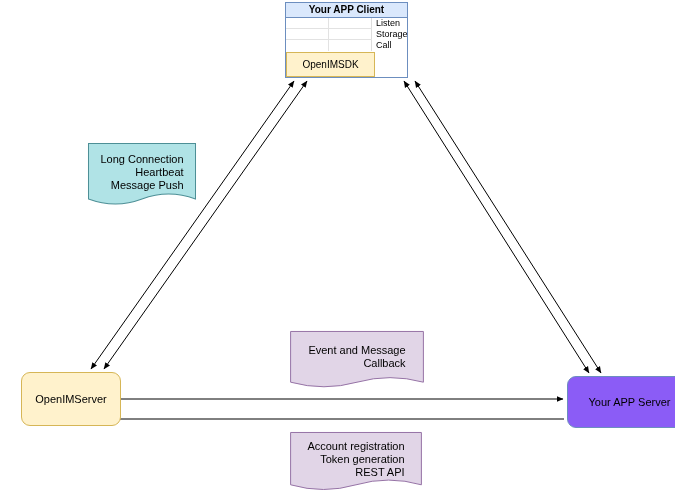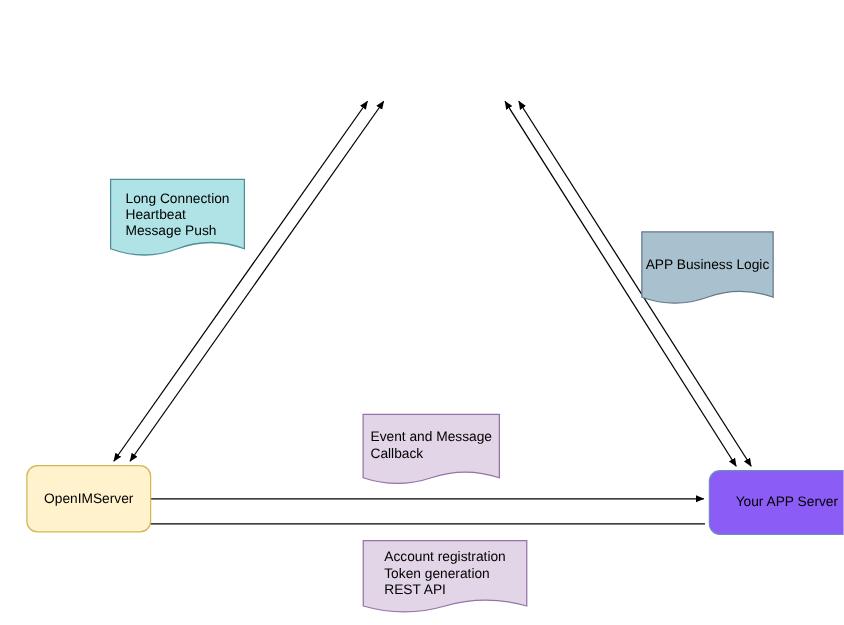--- a/index.html
+++ b/index.html
@@ -32,27 +32,27 @@
   .cloud { position: absolute; left: 286px; top: 84px; width: 95px; height: 104px; }
   .cloud svg { position: absolute; left: 0; top: 0; width: 100%; height: 100%; overflow: visible; }
   .cloud svg path { fill: #fff2cc; stroke: #d6b656; stroke-width: 1; }
   .cloud-text { position: relative; margin: 4px -12px 0 -12px; text-align: center;
                 font-size: 10px; line-height: 12px; white-space: pre-line; }
 
   
   .doc { position: absolute; display: flex; align-items: center; justify-content: center; padding-bottom: 12px; }
   .doc svg { position: absolute; left: 0; top: 0; width: 100%; height: 100%; overflow: visible; }
   .doc svg path { stroke-width: 1; }
-  .doc-text { position: relative; text-align: left; font-size: 11px; line-height: 13px; white-space: pre-line; }
+  .doc-text { position: relative; text-align: right; font-size: 11px; line-height: 13px; white-space: pre-line; }
   .doc.teal   svg path { fill: #b0e3e6; stroke: #4d8f96; }
   .doc.gray   svg path { fill: #a9c0cf; stroke: #64798a; }
   .doc.purple svg path { fill: #e1d5e7; stroke: #9673a6; }
   #doc-long     { left: 88px;  top: 143px; width: 108px; height: 70px; }
   #doc-logic    { left: 513px; top: 185px; width: 106px; height: 66px; }
-  #doc-callback { left: 290px; top: 331px; width: 110px; height: 64px; }
+  #doc-callback { left: 290px; top: 331px; width: 134px; height: 64px; }
   #doc-rest     { left: 290px; top: 432px; width: 132px; height: 66px; }
 
   
   .node { position: absolute; display: flex; align-items: center; justify-content: center;
           font-size: 11px; border-radius: 9px; border: 1px solid; }
   .node.yellow { left: 21px;   top: 372px; width: 100px; height: 54px; background: #fff2cc; border-color: #d6b656; }
   .node.blue   { left: 567px; top: 376px; width: 125px; height: 52px; background: #8b5cf6; border-color: #6c8ebf; }
 </style>
 </head>
 <body>
@@ -66,37 +66,47 @@
       </marker>
     </defs>
     <line x1="91" y1="369" x2="294" y2="81" marker-start="url(#arr)" marker-end="url(#arr)"></line>
     <line x1="104" y1="369" x2="307" y2="81" marker-start="url(#arr)" marker-end="url(#arr)"></line>
     <line x1="404" y1="81" x2="589" y2="373" marker-start="url(#arr)" marker-end="url(#arr)"></line>
     <line x1="415" y1="81" x2="601" y2="373" marker-start="url(#arr)" marker-end="url(#arr)"></line>
     <line x1="107" y1="399" x2="563" y2="399" marker-end="url(#arr)"></line>
     <line x1="564" y1="419" x2="109" y2="419" marker-end="url(#arr)"></line>
   </svg>
 
+  <div class="client-box">
+    <div class="client-header">Your APP Client</div>
+    <div class="client-body">
+      <div class="client-grid">
+        <span class="gl v"></span>
+        <span class="gl h h1"></span>
+        <span class="gl h h2"></span>
+      </div>
+      <div class="client-labels">
+        <div>Listen</div>
+        <div>Storage</div>
+        <div>Call</div>
+      </div>
+      <div class="sdk-box">OpenIMSDK</div>
+    </div>
+  </div>
 
 
   <div class="doc teal" id="doc-long">
     <svg viewBox="0 0 110 70" preserveAspectRatio="none">
       <path vector-effect="non-scaling-stroke" d="M0.5,0.5 L109.5,0.5 L109.5,56 Q82,46 55,56 Q28,66 0.5,56 Z"></path>
     </svg>
     <div class="doc-text">Long Connection
 Heartbeat
 Message Push</div>
   </div>
 
-  <div class="doc gray" id="doc-logic">
-    <svg viewBox="0 0 110 70" preserveAspectRatio="none">
-      <path vector-effect="non-scaling-stroke" d="M0.5,0.5 L109.5,0.5 L109.5,56 Q82,46 55,56 Q28,66 0.5,56 Z"></path>
-    </svg>
-    <div class="doc-text">APP Business Logic</div>
-  </div>
 
   <div class="doc purple" id="doc-callback">
     <svg viewBox="0 0 110 70" preserveAspectRatio="none">
       <path vector-effect="non-scaling-stroke" d="M0.5,0.5 L109.5,0.5 L109.5,56 Q82,46 55,56 Q28,66 0.5,56 Z"></path>
     </svg>
     <div class="doc-text">Event and Message
 Callback</div>
   </div>
 
   <div class="doc purple" id="doc-rest">

